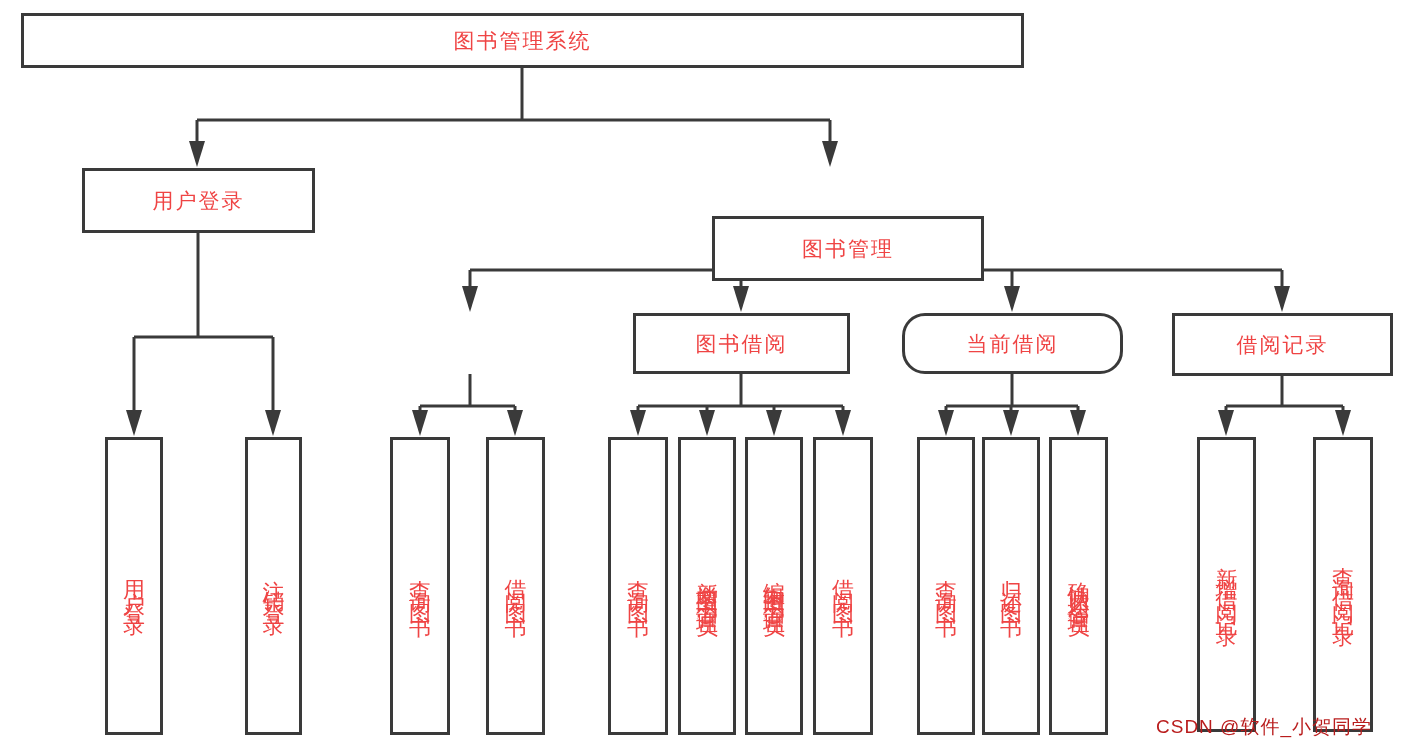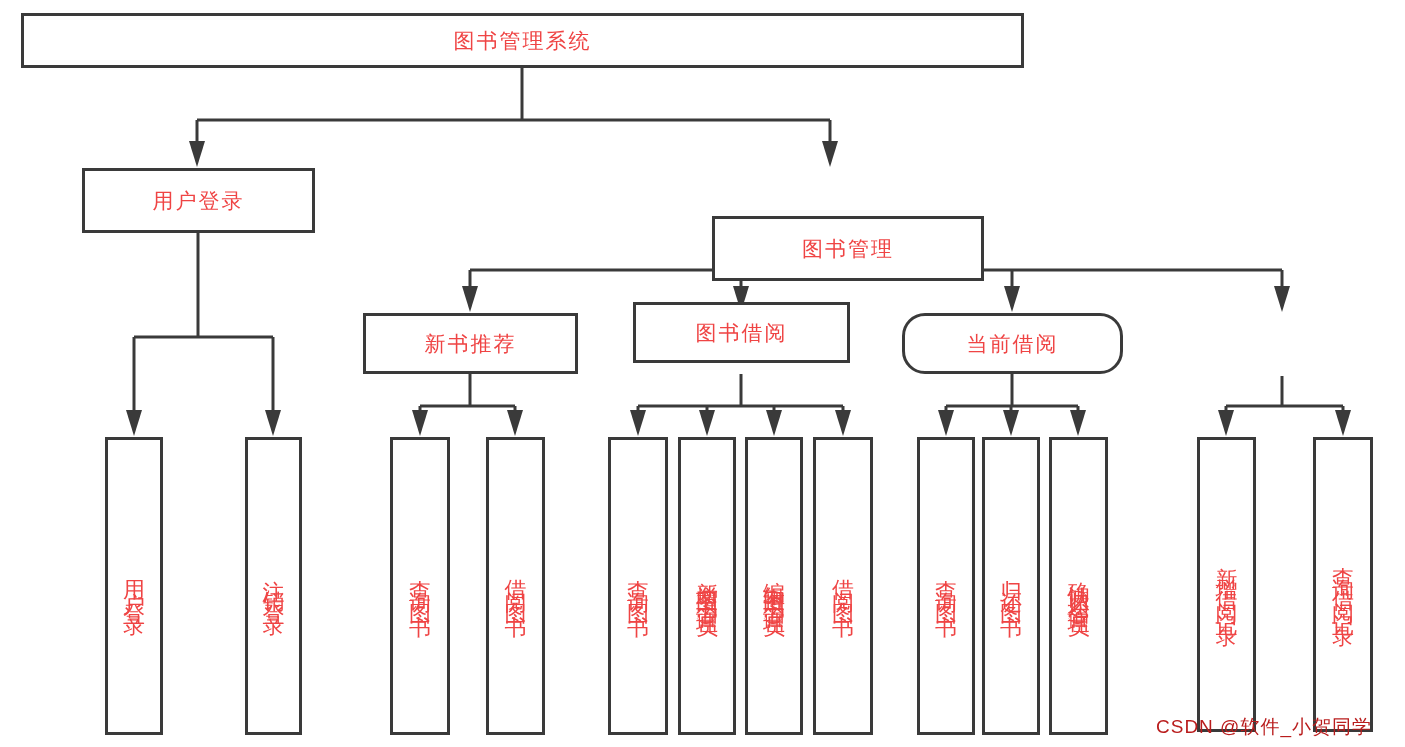--- a/index.html
+++ b/index.html
@@ -118,23 +118,23 @@
       <polygon points="1226,436 1218,410 1234,410"></polygon>
       <polygon points="1343,436 1335,410 1351,410"></polygon>
     </g>
   </svg>
 
   <div class="node" style="left:21px;top:13px;width:1003px;height:55px;">图书管理系统</div>
 
   <div class="node" style="left:82px;top:168px;width:233px;height:65px;">用户登录</div>
   <div class="node" style="left:712px;top:168px;width:272px;height:65px;margin-top:48px;">图书管理</div>
 
-  <div class="node" style="left:363px;top:313px;width:215px;height:61px;">新书推荐</div>
-  <div class="node" style="left:633px;top:302px;width:217px;height:61px;">图书借阅</div>
+  <div class="node" style="left:633px;top:313px;width:217px;height:61px;">图书借阅</div>
   <div class="node" style="left:902px;top:313px;width:221px;height:61px;border-radius:23px;">当前借阅</div>
+  <div class="node" style="left:1172px;top:313px;width:221px;height:63px;">借阅记录</div>
 
   <div class="node v" style="left:105px;top:437px;width:58px;height:298px;">用户登录</div>
   <div class="node v" style="left:245px;top:437px;width:57px;height:298px;">注销登录</div>
 
   <div class="node v" style="left:390px;top:437px;width:60px;height:298px;">查询图书</div>
   <div class="node v" style="left:486px;top:437px;width:59px;height:298px;">借阅图书</div>
 
   <div class="node v" style="left:608px;top:437px;width:60px;height:298px;">查询图书</div>
   <div class="node v tight" style="left:678px;top:437px;width:58px;height:298px;">新增图书（管理员）</div>
   <div class="node v tight" style="left:745px;top:437px;width:58px;height:298px;">编辑图书（管理员）</div>

